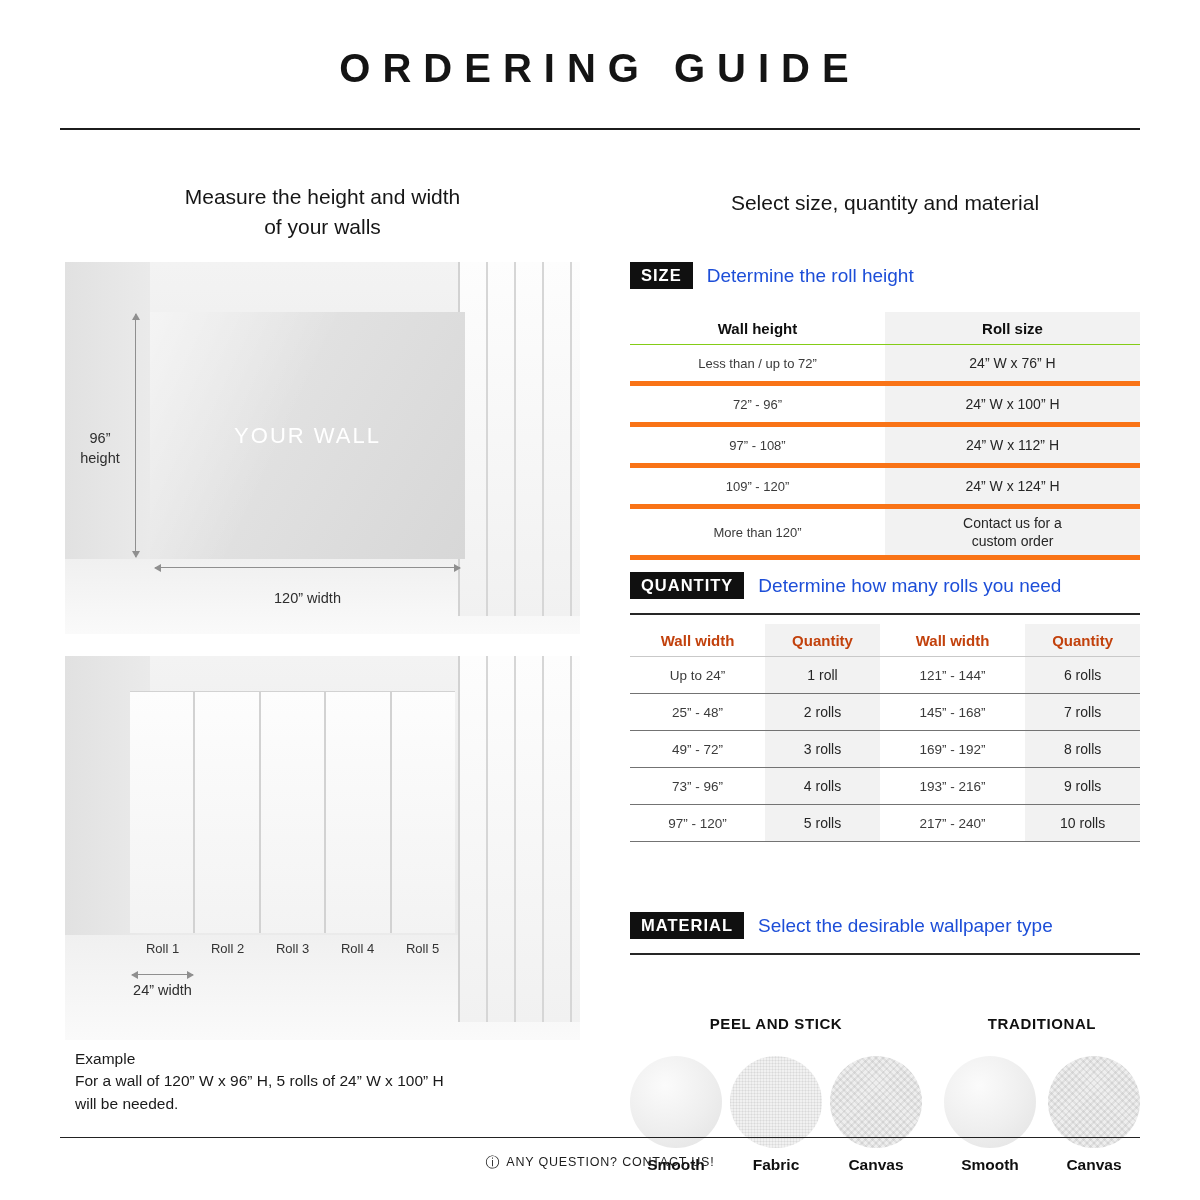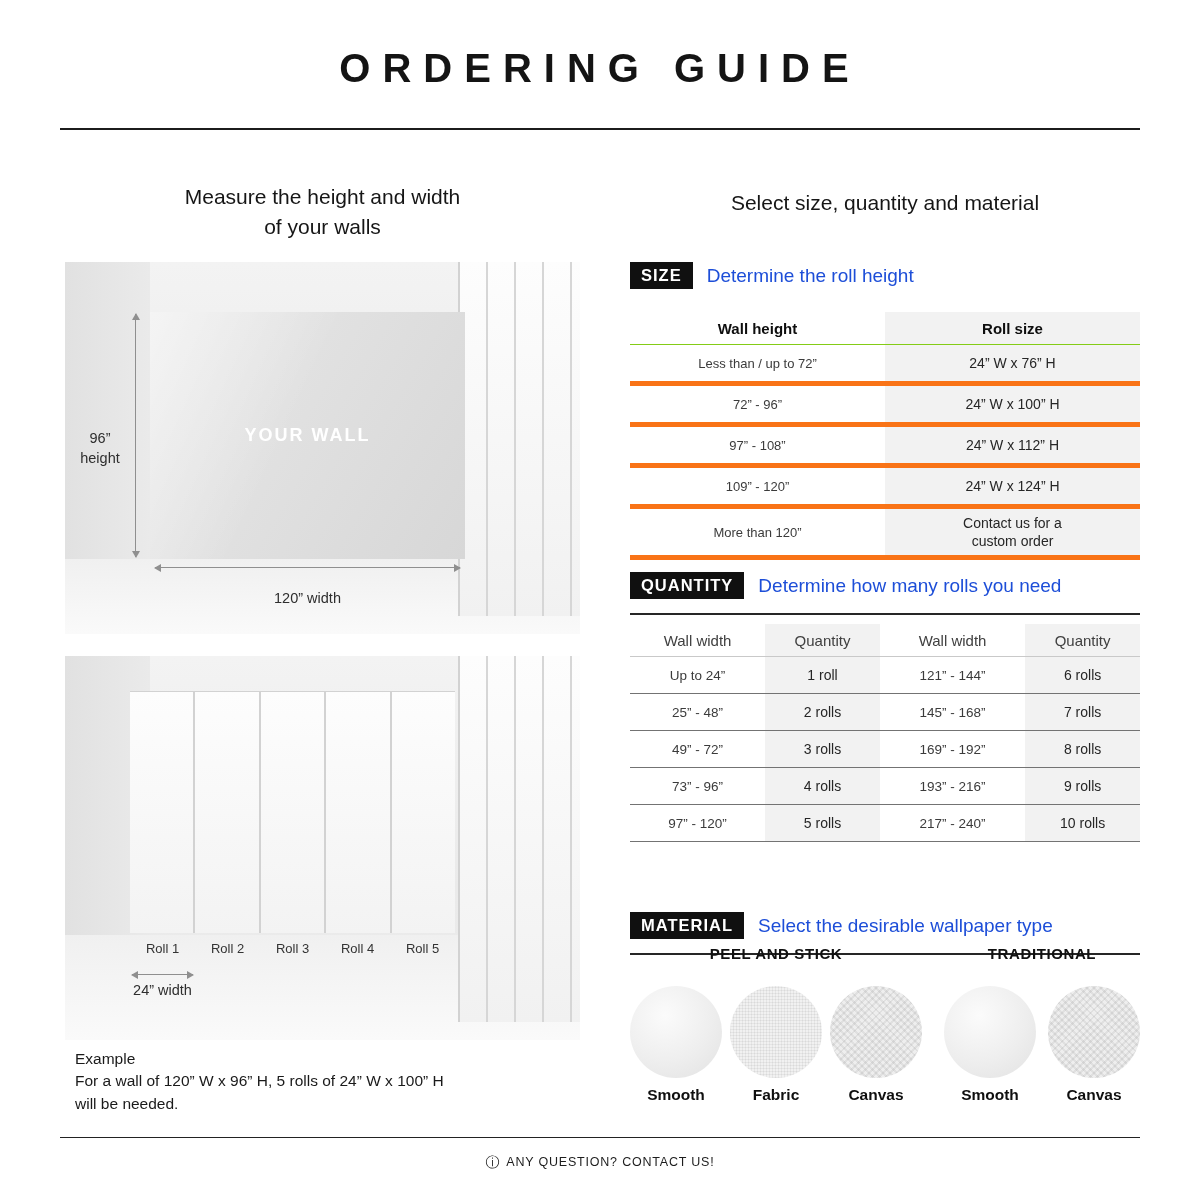--- a/index.html
+++ b/index.html
@@ -30,21 +30,21 @@
   .room1 .room-floor { height:75px; }
   .room2 .room-floor { height:105px; }
   .room-window { position:absolute; right:0; top:0; bottom:18px; width:122px;
                  background:repeating-linear-gradient(90deg, transparent 0 26px, #d6d6d6 26px 28px),
                             linear-gradient(180deg,#fdfdfd,#f1f1f1);
                  border-left:2px solid #d2d2d2; }
   .backwall { position:absolute; left:85px; top:50px; width:315px; height:247px;
               background:linear-gradient(115deg, rgba(255,255,255,0.55) 0%, rgba(255,255,255,0) 45%),
                          linear-gradient(120deg,#e8e8e8,#d7d7d7);
               display:flex; align-items:center; justify-content:center; }
-  .wall-text { color:#ffffff; font-weight:bold; font-size:18px; letter-spacing:2px; }
+  .wall-text { color:#ffffff; font-weight:normal; font-size:22px; letter-spacing:2px; }
 
   .dim-v { position:absolute; left:70px; top:52px; width:1px; height:243px; background:#8f8f8f; }
   .dim-v::before { content:""; position:absolute; top:-1px; left:-3px;
                    border-left:4px solid transparent; border-right:4px solid transparent;
                    border-bottom:7px solid #8f8f8f; }
   .dim-v::after { content:""; position:absolute; bottom:-1px; left:-3px;
                   border-left:4px solid transparent; border-right:4px solid transparent;
                   border-top:7px solid #8f8f8f; }
   .dim-h { position:absolute; height:1px; background:#8f8f8f; }
   .dim-h::before { content:""; position:absolute; left:-1px; top:-3px;
@@ -93,28 +93,28 @@
   .srow.tall .scell { min-height:46px; }
   .pre { white-space:pre-line; line-height:1.3; font-size:12.5px; }
 
   
   .qty-table { position:absolute; left:630px; top:624px; width:510px; }
   .qrow { display:grid; grid-template-columns:26.5% 22.5% 28.5% 22.5%; border-bottom:1px solid #737373; }
   .qcell { display:flex; align-items:center; justify-content:center; min-height:36px;
            font-size:13.5px; color:#3b3b3b; text-align:center; }
   .qcell.qv { font-size:14px; color:#262626; }
   .qrow.head { border-bottom:1px solid #c9c9c9; }
-  .qrow.head .qcell { font-weight:normal; font-size:15px; color:#404040; min-height:32px; }
+  .qrow.head .qcell { font-weight:bold; font-size:15px; color:#c2410c; min-height:32px; }
 
   .roll-note { position:absolute; left:630px; top:848px; width:510px; text-align:center;
                font-size:11.5px; letter-spacing:0.4px; color:#2e2e2e; }
   .roll-note .info-i { font-size:13px; margin-right:6px; vertical-align:-1px; }
 
   
-  .mat-group { position:absolute; top:945px; }
+  .mat-group { position:absolute; top:1015px; }
   .mat-group.peel { left:630px; width:292px; }
   .mat-group.trad { left:944px; width:196px; }
   .mat-title { text-align:center; font-weight:bold; font-size:15px; letter-spacing:0.6px;
                color:#101010; margin-bottom:24px; }
   .swatch-row { display:flex; justify-content:space-between; }
   .swatch { width:92px; text-align:center; }
   .circle { width:92px; height:92px; border-radius:50%; }
   .tex-smooth { background:radial-gradient(circle at 38% 32%, #fbfbfb 0%, #eeeeee 55%, #e1e1e1 100%); }
   .tex-fabric { background-color:#f1f1f1;
       background-image:repeating-linear-gradient(0deg, rgba(0,0,0,0.05) 0 1px, transparent 1px 3px),

